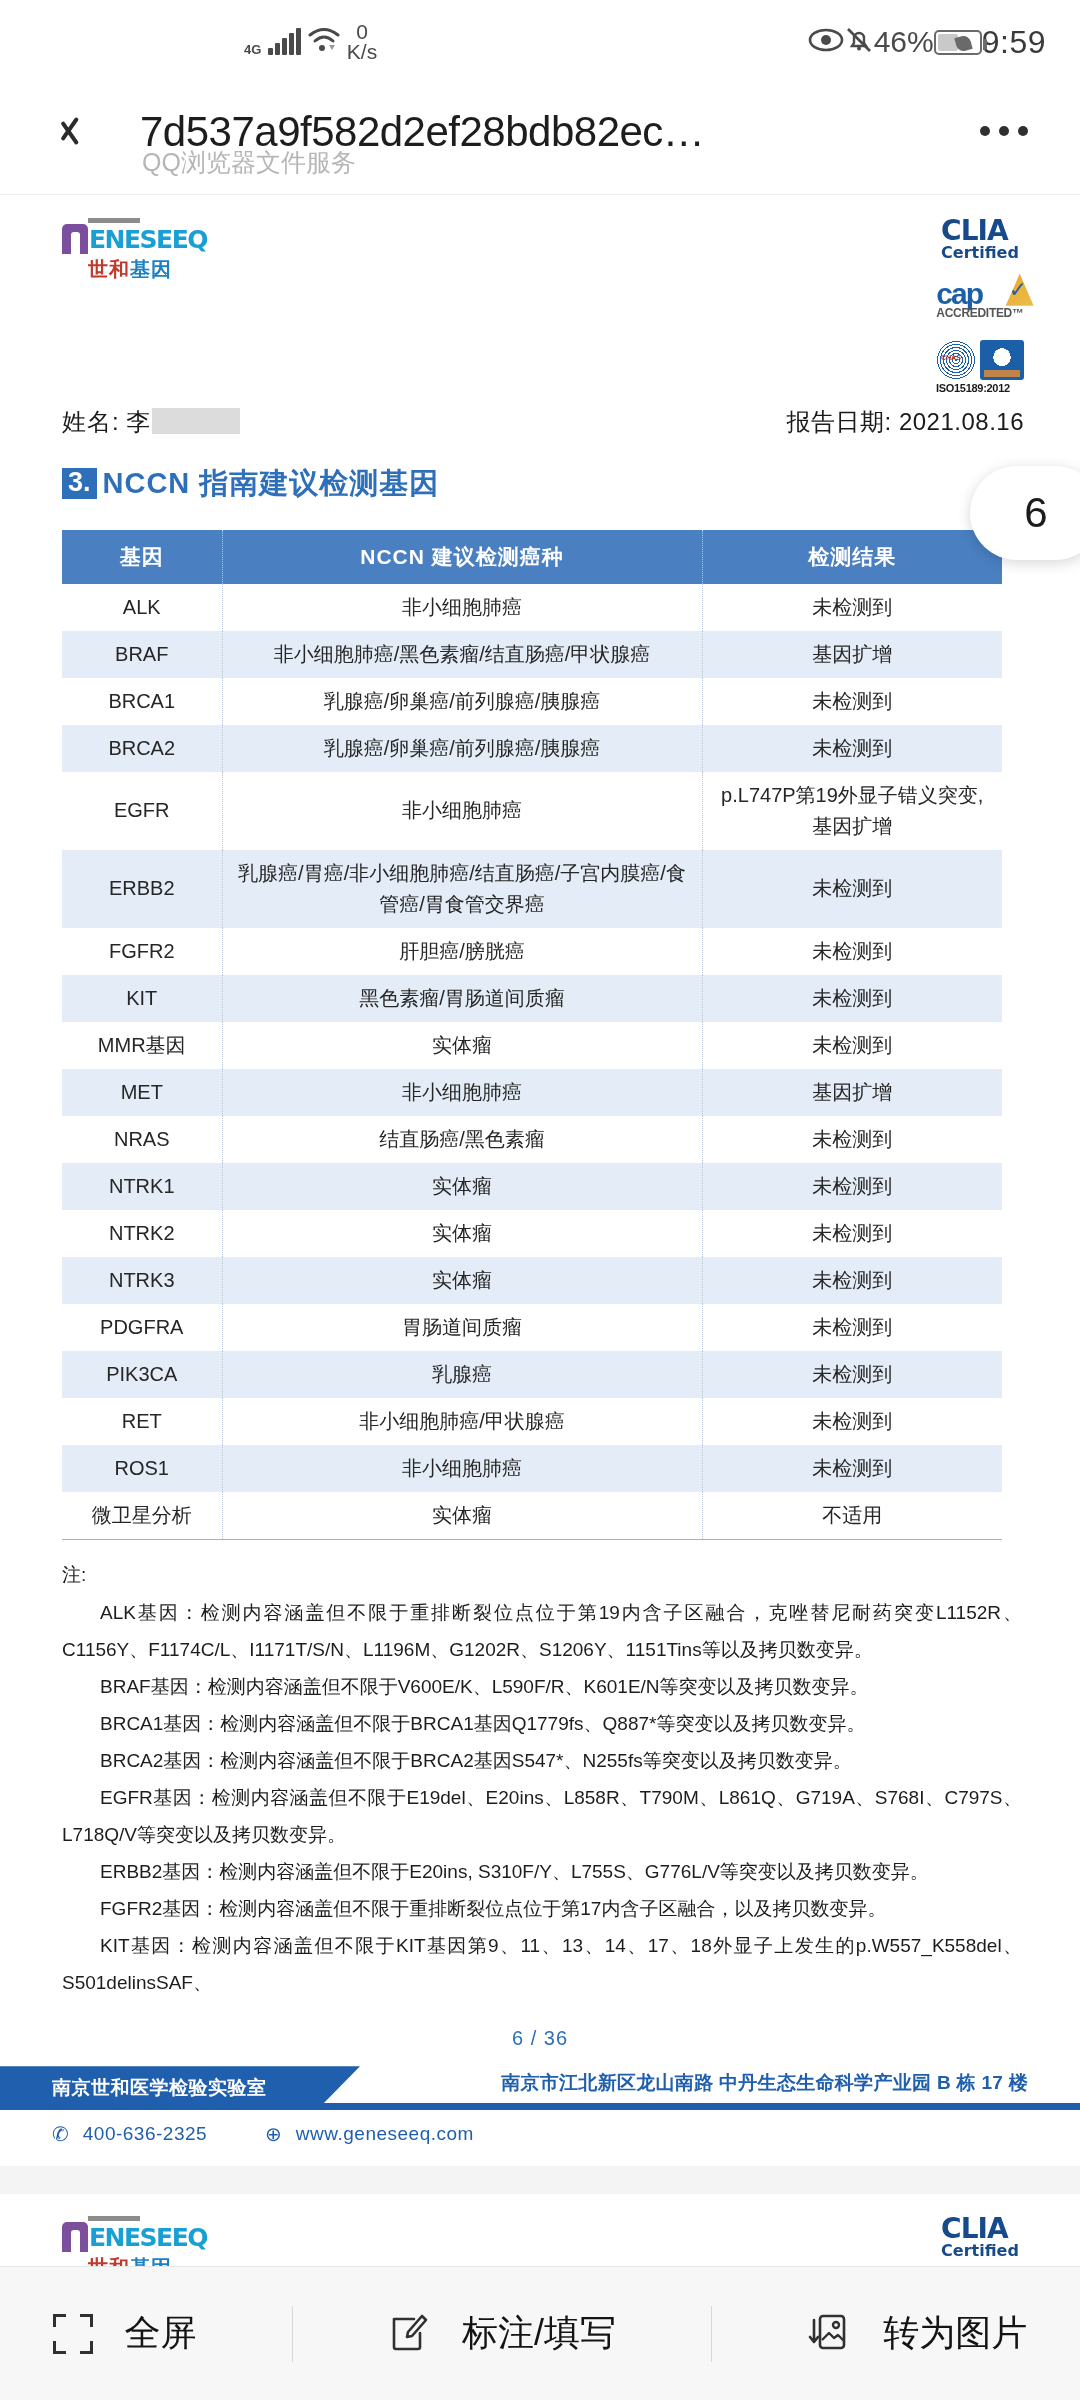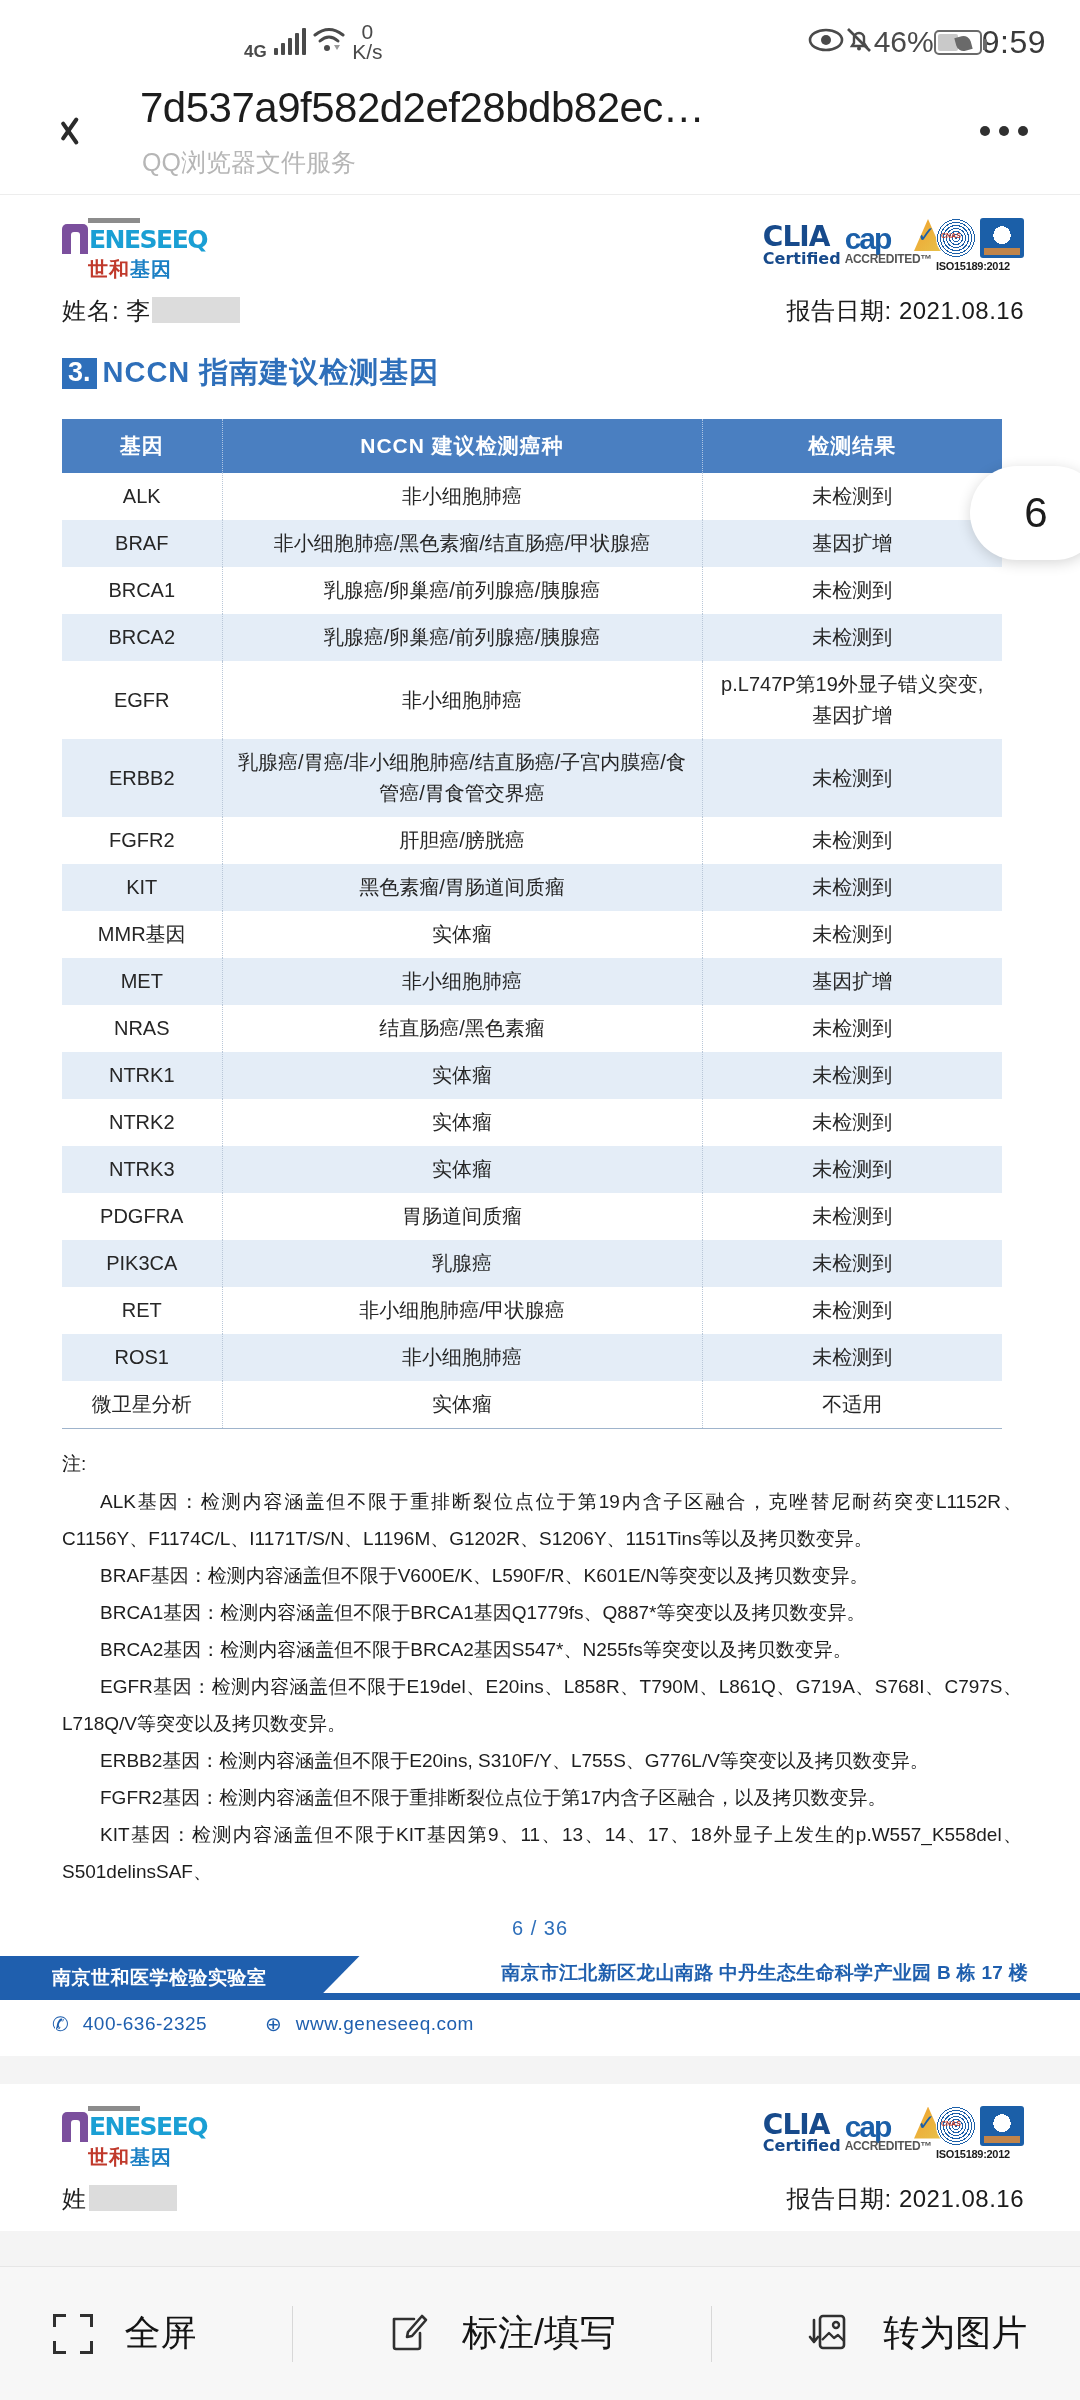--- a/index.html
+++ b/index.html
@@ -13,21 +13,21 @@
 
   
   .statusbar {
     height: 84px; width: 100%;
     display: flex; align-items: center;
     padding: 0 34px;
     background: #ffffff;
   }
   .sb-left { display: flex; align-items: center; gap: 7px; margin-left: 210px; }
   .sb-right { display: flex; align-items: center; margin-left: auto; }
-  .sb-4g { font-size: 17px; color: #4a4a4a; font-weight: 600; align-self: flex-start; margin-top: 20px; }
+  .sb-4g { font-size: 13px; color: #4a4a4a; font-weight: 600; align-self: flex-start; margin-top: 20px; }
   .bars { display: flex; align-items: flex-end; gap: 2.5px; height: 26px; }
   .bars i { width: 4.5px; background: #4a4a4a; display: block; border-radius: 1px; }
   .bars i:nth-child(1){ height: 7px; }
   .bars i:nth-child(2){ height: 12px; }
   .bars i:nth-child(3){ height: 17px; }
   .bars i:nth-child(4){ height: 22px; }
   .bars i:nth-child(5){ height: 27px; }
   .kbps { font-size: 21px; color: #4a4a4a; line-height: 0.95; text-align: center; }
   .kbps b { display:block; font-weight: 400; }
   .pct { font-size: 30px; color: #4a4a4a; }
@@ -51,21 +51,21 @@
     position: absolute; left: 60px; top: 22px;
     width: 26px; height: 46px;
   }
   .back-chevron::before, .back-chevron::after {
     content:""; position:absolute; left:2px; width: 27px; height: 4px;
     background:#2b2b2b; border-radius:2px;
   }
   .back-chevron::before { top: 14px; transform: rotate(55deg); transform-origin: left center; }
   .back-chevron::after  { top: 32px; transform: rotate(-55deg); transform-origin: left center; }
   .title-main {
-    position:absolute; left: 140px; top: 0;
+    position:absolute; left: 140px; top: 24px;
     font-size: 42px; color: #1d1d1d; font-weight: 400; letter-spacing: -0.5px;
     white-space: nowrap;
   }
   .title-sub {
     position:absolute; left: 142px; top: 62px;
     font-size: 25px; color: #b6b6b6;
   }
   .more-dots {
     position:absolute; right: 52px; top: 42px;
     display:flex; gap: 9px;
@@ -94,21 +94,21 @@
   .logo-g::after{ content:""; position:absolute; left:9px; top:8px; width:9px; height:22px;
     background:#fff; border-radius:3px 3px 0 0;}
   .logo-text {
     font-size: 25px; font-weight: 800; color:#1a9fd4; letter-spacing:-1.5px;
     font-family:"DejaVu Sans", sans-serif;
   }
   .logo-bar { height:5px; width:52px; background:#8c8c8c; margin:0 0 1px 26px; }
   .logo-cn { font-size:20px; margin-left: 26px; margin-top:2px; letter-spacing:1px;}
   .logo-cn .r { color:#c0392b; font-weight:700;}
   .logo-cn .b { color:#1a7fc4; font-weight:700;}
-  .certs { margin-left:auto; display:flex; align-items:center; gap:4px; }
+  .certs { margin-left:auto; display:flex; align-items:center; gap:20px;flex-direction:column; }
   .clia { font-family:"DejaVu Sans", sans-serif; line-height:0.95; }
   .clia .a { font-size:28px; font-weight:800; color:#174a8b; letter-spacing:-1px;}
   .clia .b { font-size:16px; font-weight:800; color:#174a8b;}
   .cap { position:relative; line-height:0.95; }
   .cap .a { font-size:30px; font-weight:700; color:#1b5fa8; letter-spacing:-2px;}
   .cap .b { font-size:12px; font-weight:700; color:#555; letter-spacing:-0.3px;}
   .cap-check { position:absolute; right:-10px; top:-6px; width:28px; height:32px;
     background:linear-gradient(135deg,#f0a22e,#e8c14a); clip-path: polygon(50% 0,100% 100%,0 100%); }
   .cap-check::after{content:"✓"; position:absolute; left:3px; top:6px; color:#1b5fa8; font-size:22px; font-weight:900;}
   .iso-seal { width:40px; height:40px; border-radius:50%;

